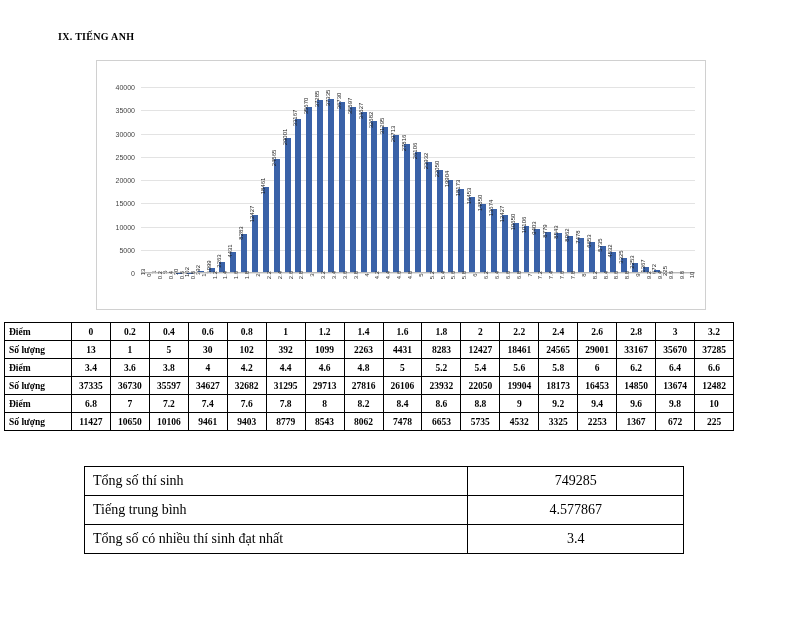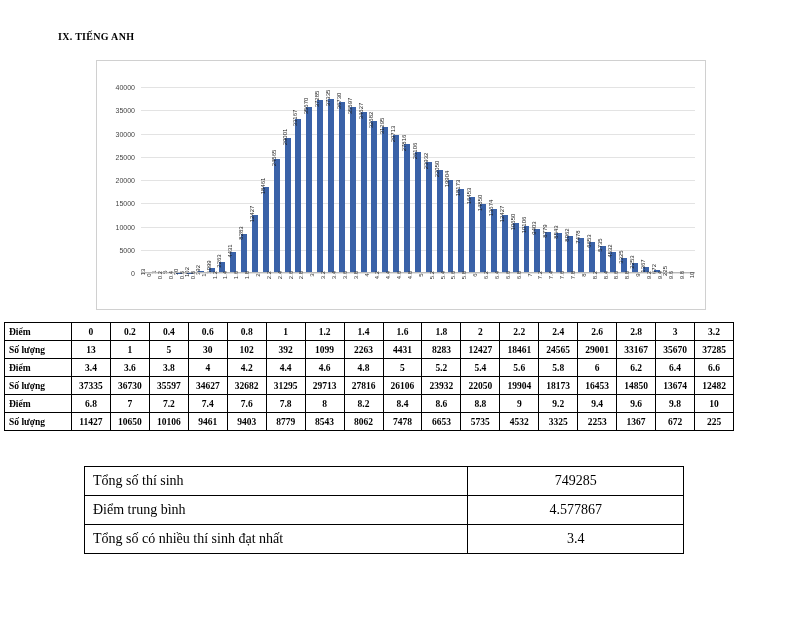--- a/index.html
+++ b/index.html
@@ -706,21 +706,21 @@
     </tbody>
 </table>
 
 <table class="summary-table">
   <tbody>
       <tr>
         <td class="label">Tổng số thí sinh</td>
         <td class="value">749285</td>
       </tr>
       <tr>
-        <td class="label">Điểm trung bình</td>
+        <td class="label">Tiếng trung bình</td>
         <td class="value">4.577867</td>
       </tr>
       <tr>
         <td class="label">Tổng số có nhiều thí sinh đạt nhất</td>
         <td class="value">3.4</td>
       </tr>
     </tbody>
 </table>
 
 </body></html>

